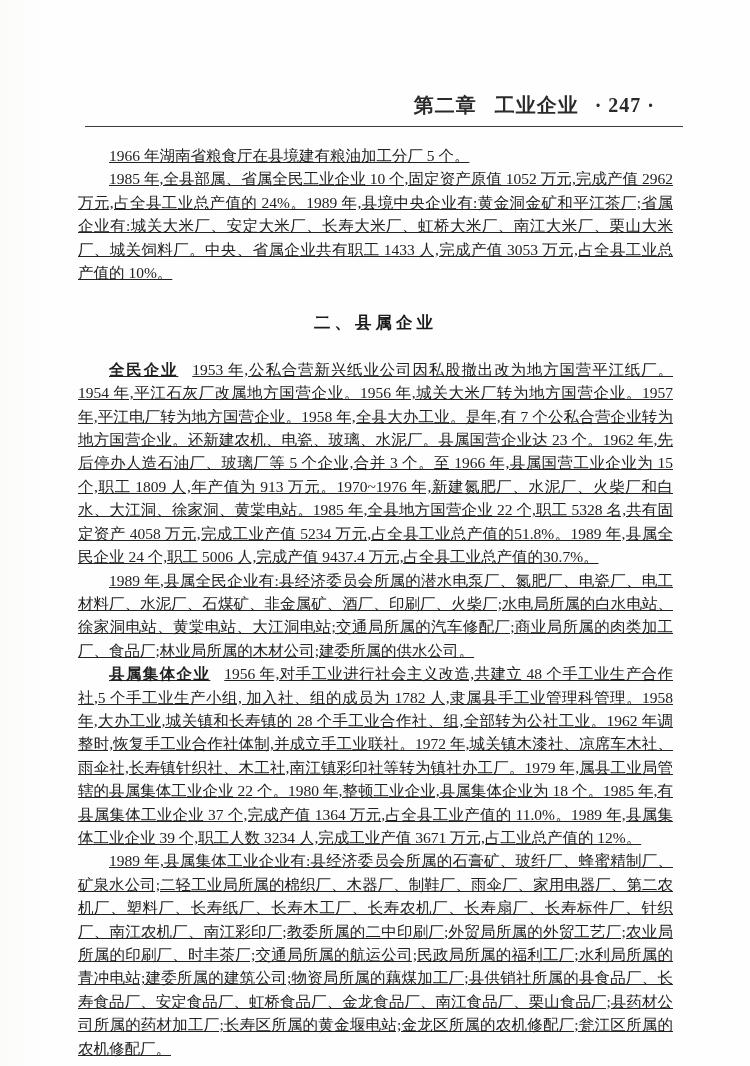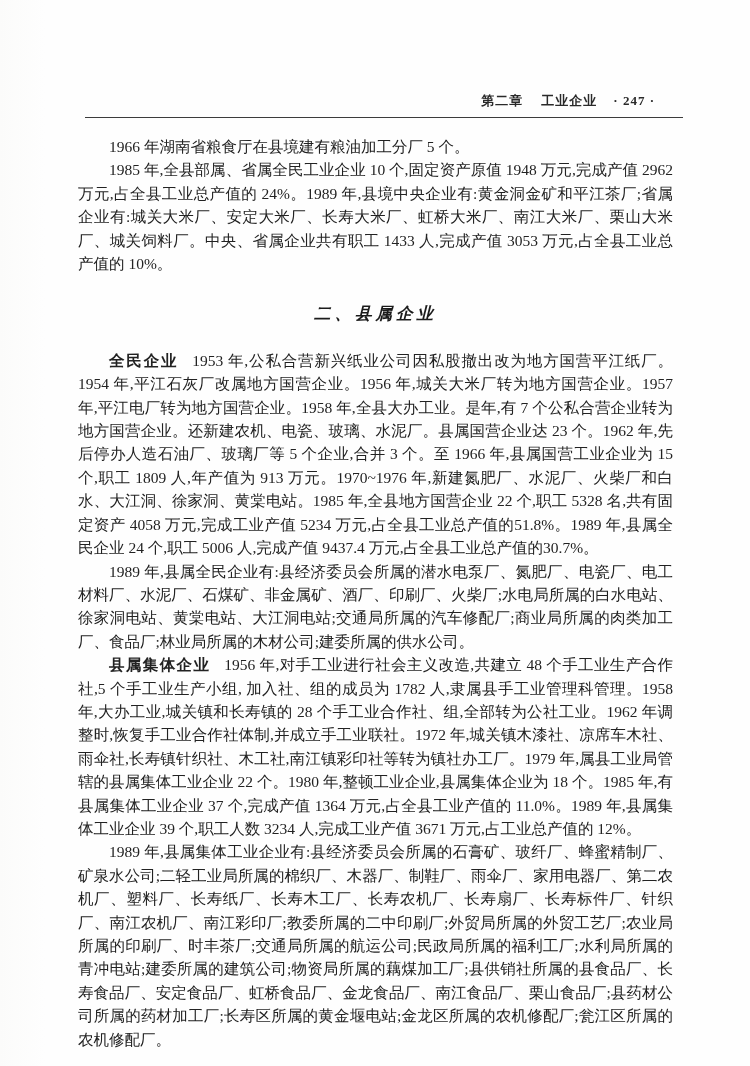--- a/index.html
+++ b/index.html
@@ -11,21 +11,21 @@
   .page {
     position: relative;
     width: 750px; height: 1066px;
     background: linear-gradient(90deg, #fbfbfa 0%, #fefefe 6%, #fefefe 100%);
     overflow: hidden;
     color: #1e1e1e;
   }
   .running-head {
     padding: 92px 95px 0 0;
     text-align: right;
-    font-size: 13px;
+    font-size: 20px;
     font-weight: bold;
     color: #2a2a2a;
     letter-spacing: 1px;
     white-space: nowrap;
   }
   .running-head .gap-lg { margin-left: 18px; }
   .running-head .gap-md { margin-left: 16px; font-weight: bold; }
   .header-rule {
     border: none;
     border-top: 1.6px solid #3c3c3c;
@@ -33,31 +33,30 @@
   }
   .page-body {
     margin: 17px 77px 0 78px;
     font-size: 15.5px;
     line-height: 23.4px;
     text-align: justify;
     text-justify: inter-character;
     color: #222222;
   }
   .page-body p { margin: 0; }
-  .para { text-indent: 2em; }
+  .para { text-indent: 2em; text-decoration: underline; }
   .cont { text-indent: 0; }
   .section-heading {
     margin: 27px 0 23px 0;
     text-align: center;
     font-size: 16.5px;
     font-weight: bold;
     letter-spacing: 4px;
     text-indent: 0;
     color: #1b1b1b;
-    font-style: italic;
   }
   .lead-term {
     font-weight: bold;
     margin-right: 0.9em;
     letter-spacing: 1px;
   }
 </style>
 </head>
 <body>
 
@@ -67,21 +66,21 @@
     <span>第二章</span><span class="gap-lg">工业企业</span><span class="gap-md">· 247 ·</span>
   </div>
 
   <hr class="header-rule">
 
   <div class="page-body">
 
 
     <p class="para">1966 年湖南省粮食厅在县境建有粮油加工分厂 5 个。</p>
 
-    <p class="para">1985 年,全县部属、省属全民工业企业 10 个,固定资产原值 1948 万元,完成产值 2962 万元,占全县工业总产值的 24%。1989 年,县境中央企业有:黄金洞金矿和平江茶厂;省属企业有:城关大米厂、安定大米厂、长寿大米厂、虹桥大米厂、南江大米厂、栗山大米厂、城关饲料厂。中央、省属企业共有职工 1433 人,完成产值 3053 万元,占全县工业总产值的 10%。</p>
+    <p class="para">1985 年,全县部属、省属全民工业企业 10 个,固定资产原值 1052 万元,完成产值 2962 万元,占全县工业总产值的 24%。1989 年,县境中央企业有:黄金洞金矿和平江茶厂;省属企业有:城关大米厂、安定大米厂、长寿大米厂、虹桥大米厂、南江大米厂、栗山大米厂、城关饲料厂。中央、省属企业共有职工 1433 人,完成产值 3053 万元,占全县工业总产值的 10%。</p>
 
     <h2 class="section-heading">二、县属企业</h2>
 
     <p class="para"><span class="lead-term">全民企业</span><span>1953 年,公私合营新兴纸业公司因私股撤出改为地方国营平江纸厂。1954 年,平江石灰厂改属地方国营企业。1956 年,城关大米厂转为地方国营企业。1957 年,平江电厂转为地方国营企业。1958 年,全县大办工业。是年,有 7 个公私合营企业转为地方国营企业。还新建农机、电瓷、玻璃、水泥厂。县属国营企业达 23 个。1962 年,先后停办人造石油厂、玻璃厂等 5 个企业,合并 3 个。至 1966 年,县属国营工业企业为 15 个,职工 1809 人,年产值为 913 万元。1970~1976 年,新建氮肥厂、水泥厂、火柴厂和白水、大江洞、徐家洞、黄棠电站。1985 年,全县地方国营企业 22 个,职工 5328 名,共有固定资产 4058 万元,完成工业产值 5234 万元,占全县工业总产值的51.8%。1989 年,县属全民企业 24 个,职工 5006 人,完成产值 9437.4 万元,占全县工业总产值的30.7%。</span></p>
 
     <p class="para">1989 年,县属全民企业有:县经济委员会所属的潜水电泵厂、氮肥厂、电瓷厂、电工材料厂、水泥厂、石煤矿、非金属矿、酒厂、印刷厂、火柴厂;水电局所属的白水电站、徐家洞电站、黄棠电站、大江洞电站;交通局所属的汽车修配厂;商业局所属的肉类加工厂、食品厂;林业局所属的木材公司;建委所属的供水公司。</p>
 
     <p class="para"><span class="lead-term">县属集体企业</span><span>1956 年,对手工业进行社会主义改造,共建立 48 个手工业生产合作社,5 个手工业生产小组, 加入社、组的成员为 1782 人,隶属县手工业管理科管理。1958 年,大办工业,城关镇和长寿镇的 28 个手工业合作社、组,全部转为公社工业。1962 年调整时,恢复手工业合作社体制,并成立手工业联社。1972 年,城关镇木漆社、凉席车木社、雨伞社,长寿镇针织社、木工社,南江镇彩印社等转为镇社办工厂。1979 年,属县工业局管辖的县属集体工业企业 22 个。1980 年,整顿工业企业,县属集体企业为 18 个。1985 年,有县属集体工业企业 37 个,完成产值 1364 万元,占全县工业产值的 11.0%。1989 年,县属集体工业企业 39 个,职工人数 3234 人,完成工业产值 3671 万元,占工业总产值的 12%。</span></p>
 
     <p class="para">1989 年,县属集体工业企业有:县经济委员会所属的石膏矿、玻纤厂、蜂蜜精制厂、矿泉水公司;二轻工业局所属的棉织厂、木器厂、制鞋厂、雨伞厂、家用电器厂、第二农机厂、塑料厂、长寿纸厂、长寿木工厂、长寿农机厂、长寿扇厂、长寿标件厂、针织厂、南江农机厂、南江彩印厂;教委所属的二中印刷厂;外贸局所属的外贸工艺厂;农业局所属的印刷厂、时丰茶厂;交通局所属的航运公司;民政局所属的福利工厂;水利局所属的青冲电站;建委所属的建筑公司;物资局所属的藕煤加工厂;县供销社所属的县食品厂、长寿食品厂、安定食品厂、虹桥食品厂、金龙食品厂、南江食品厂、栗山食品厂;县药材公司所属的药材加工厂;长寿区所属的黄金堰电站;金龙区所属的农机修配厂;瓮江区所属的农机修配厂。</p>

